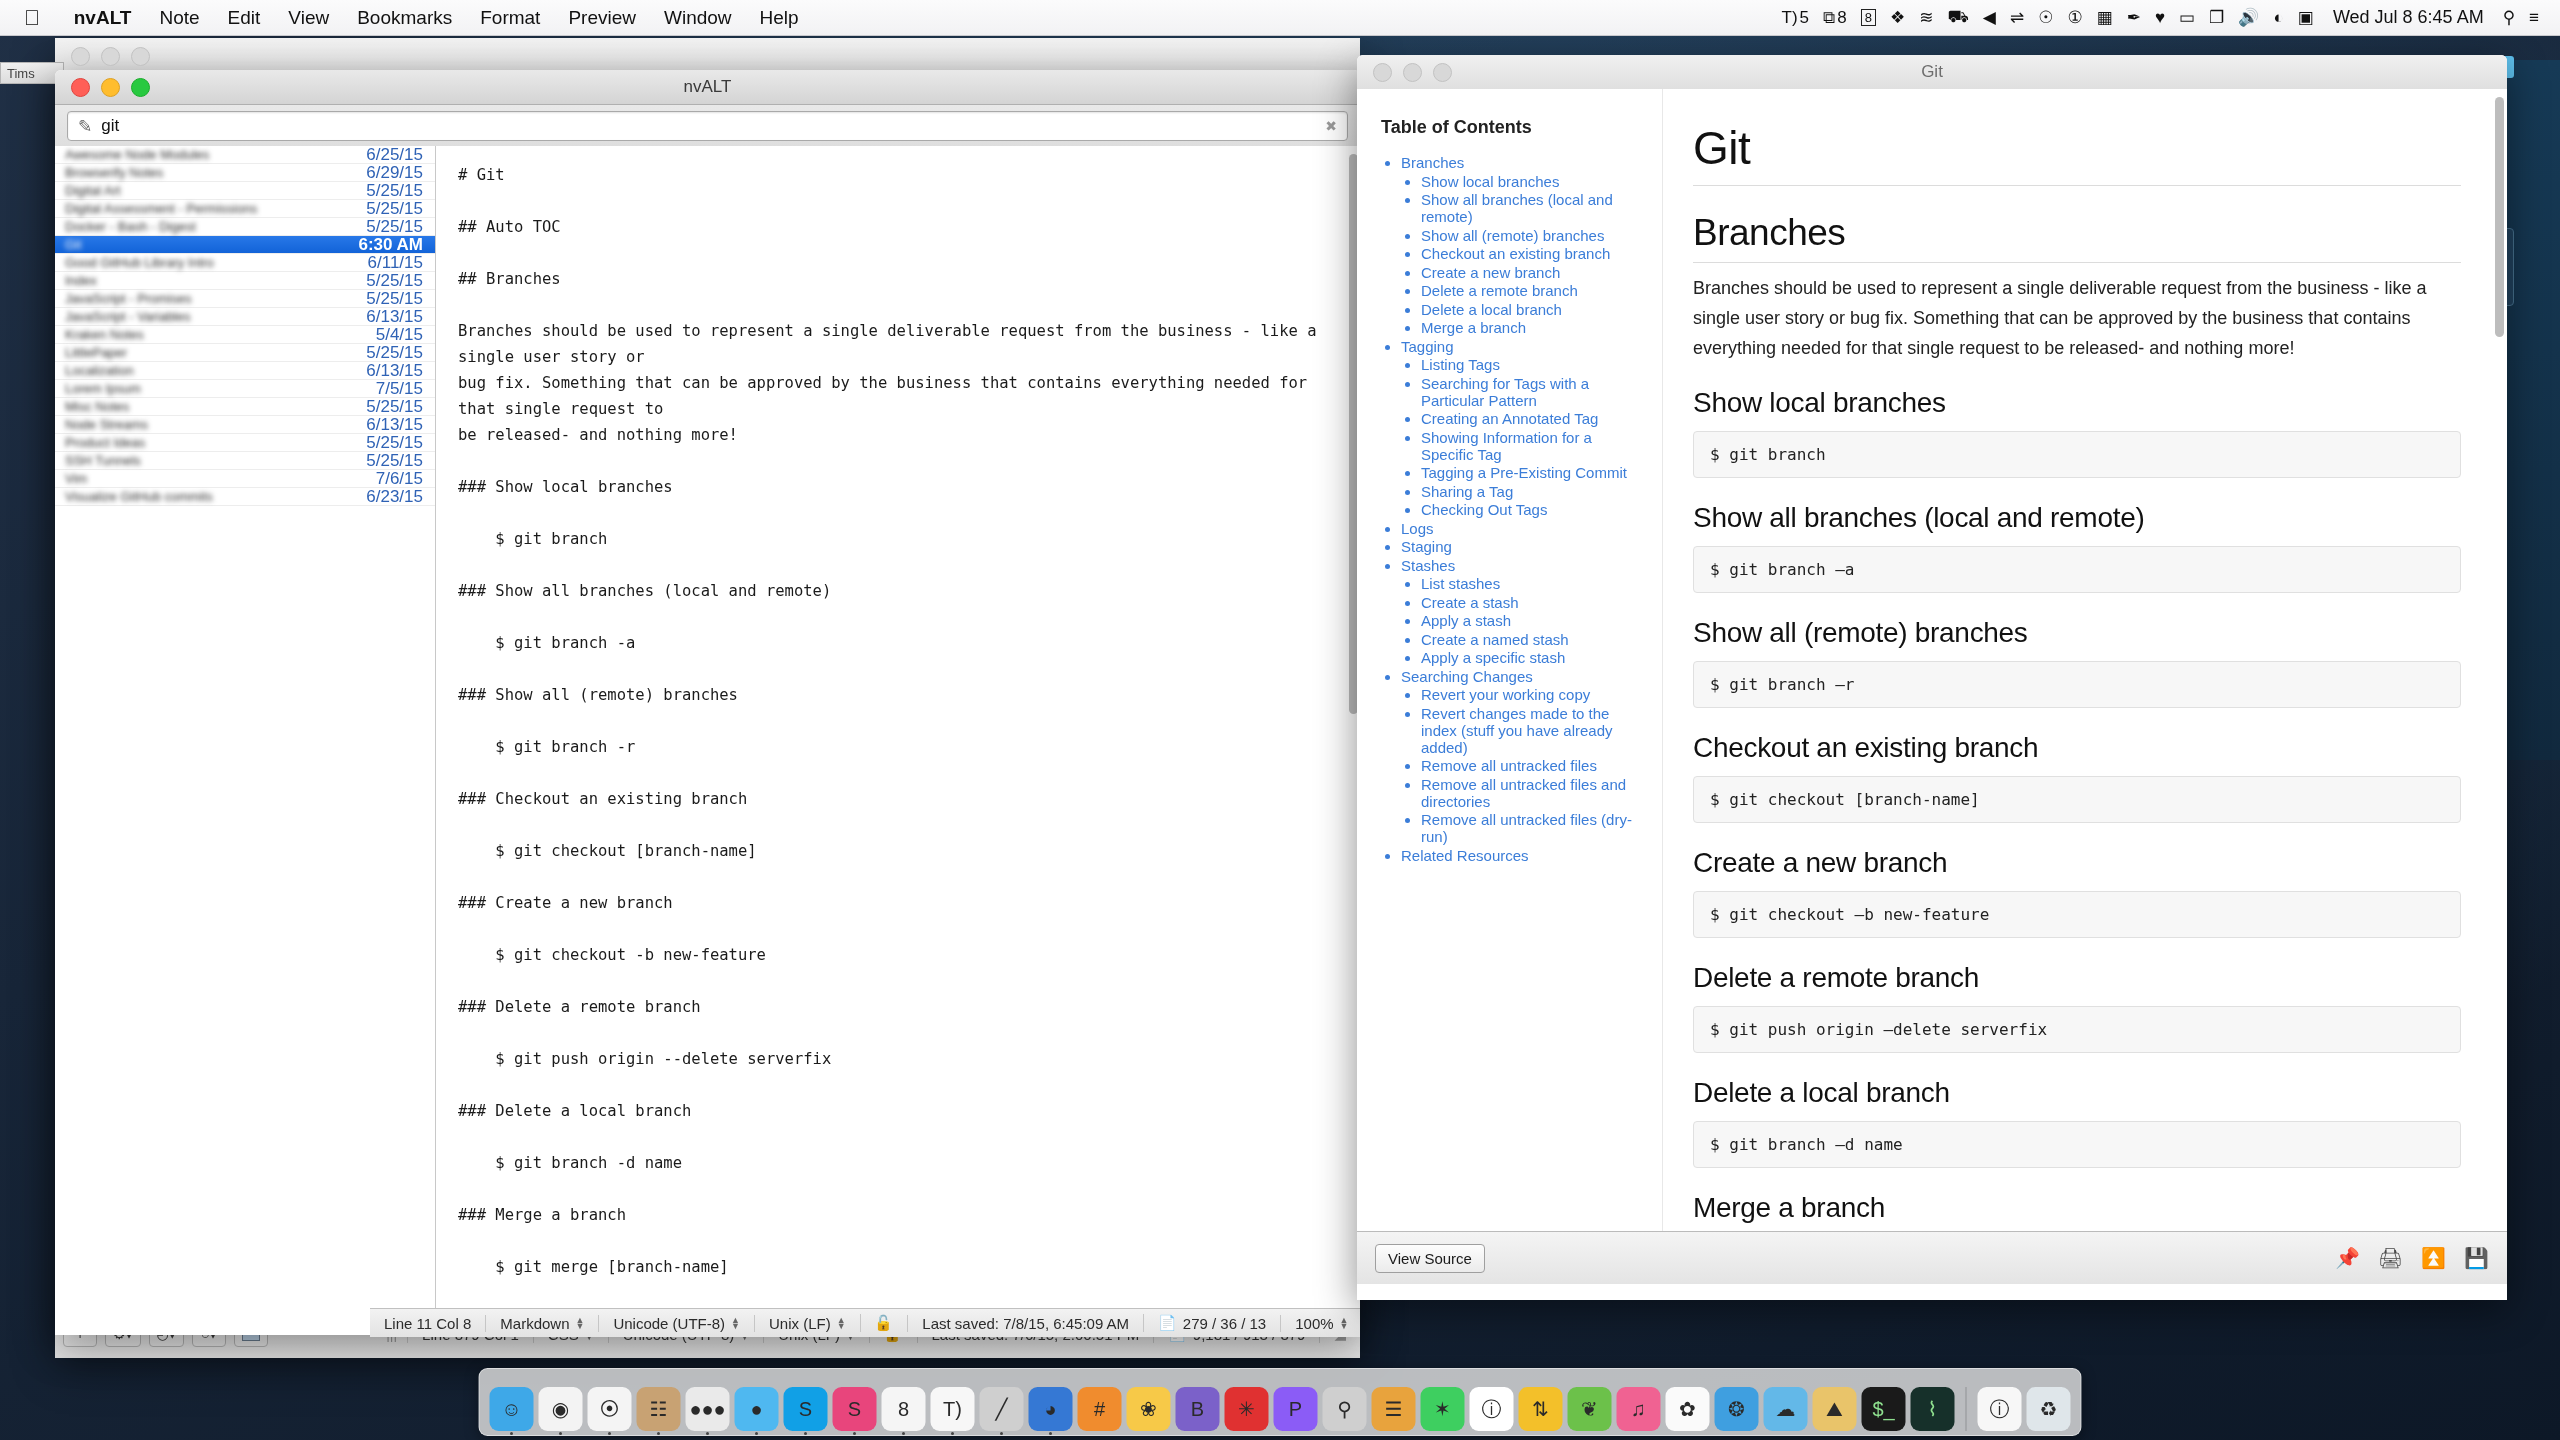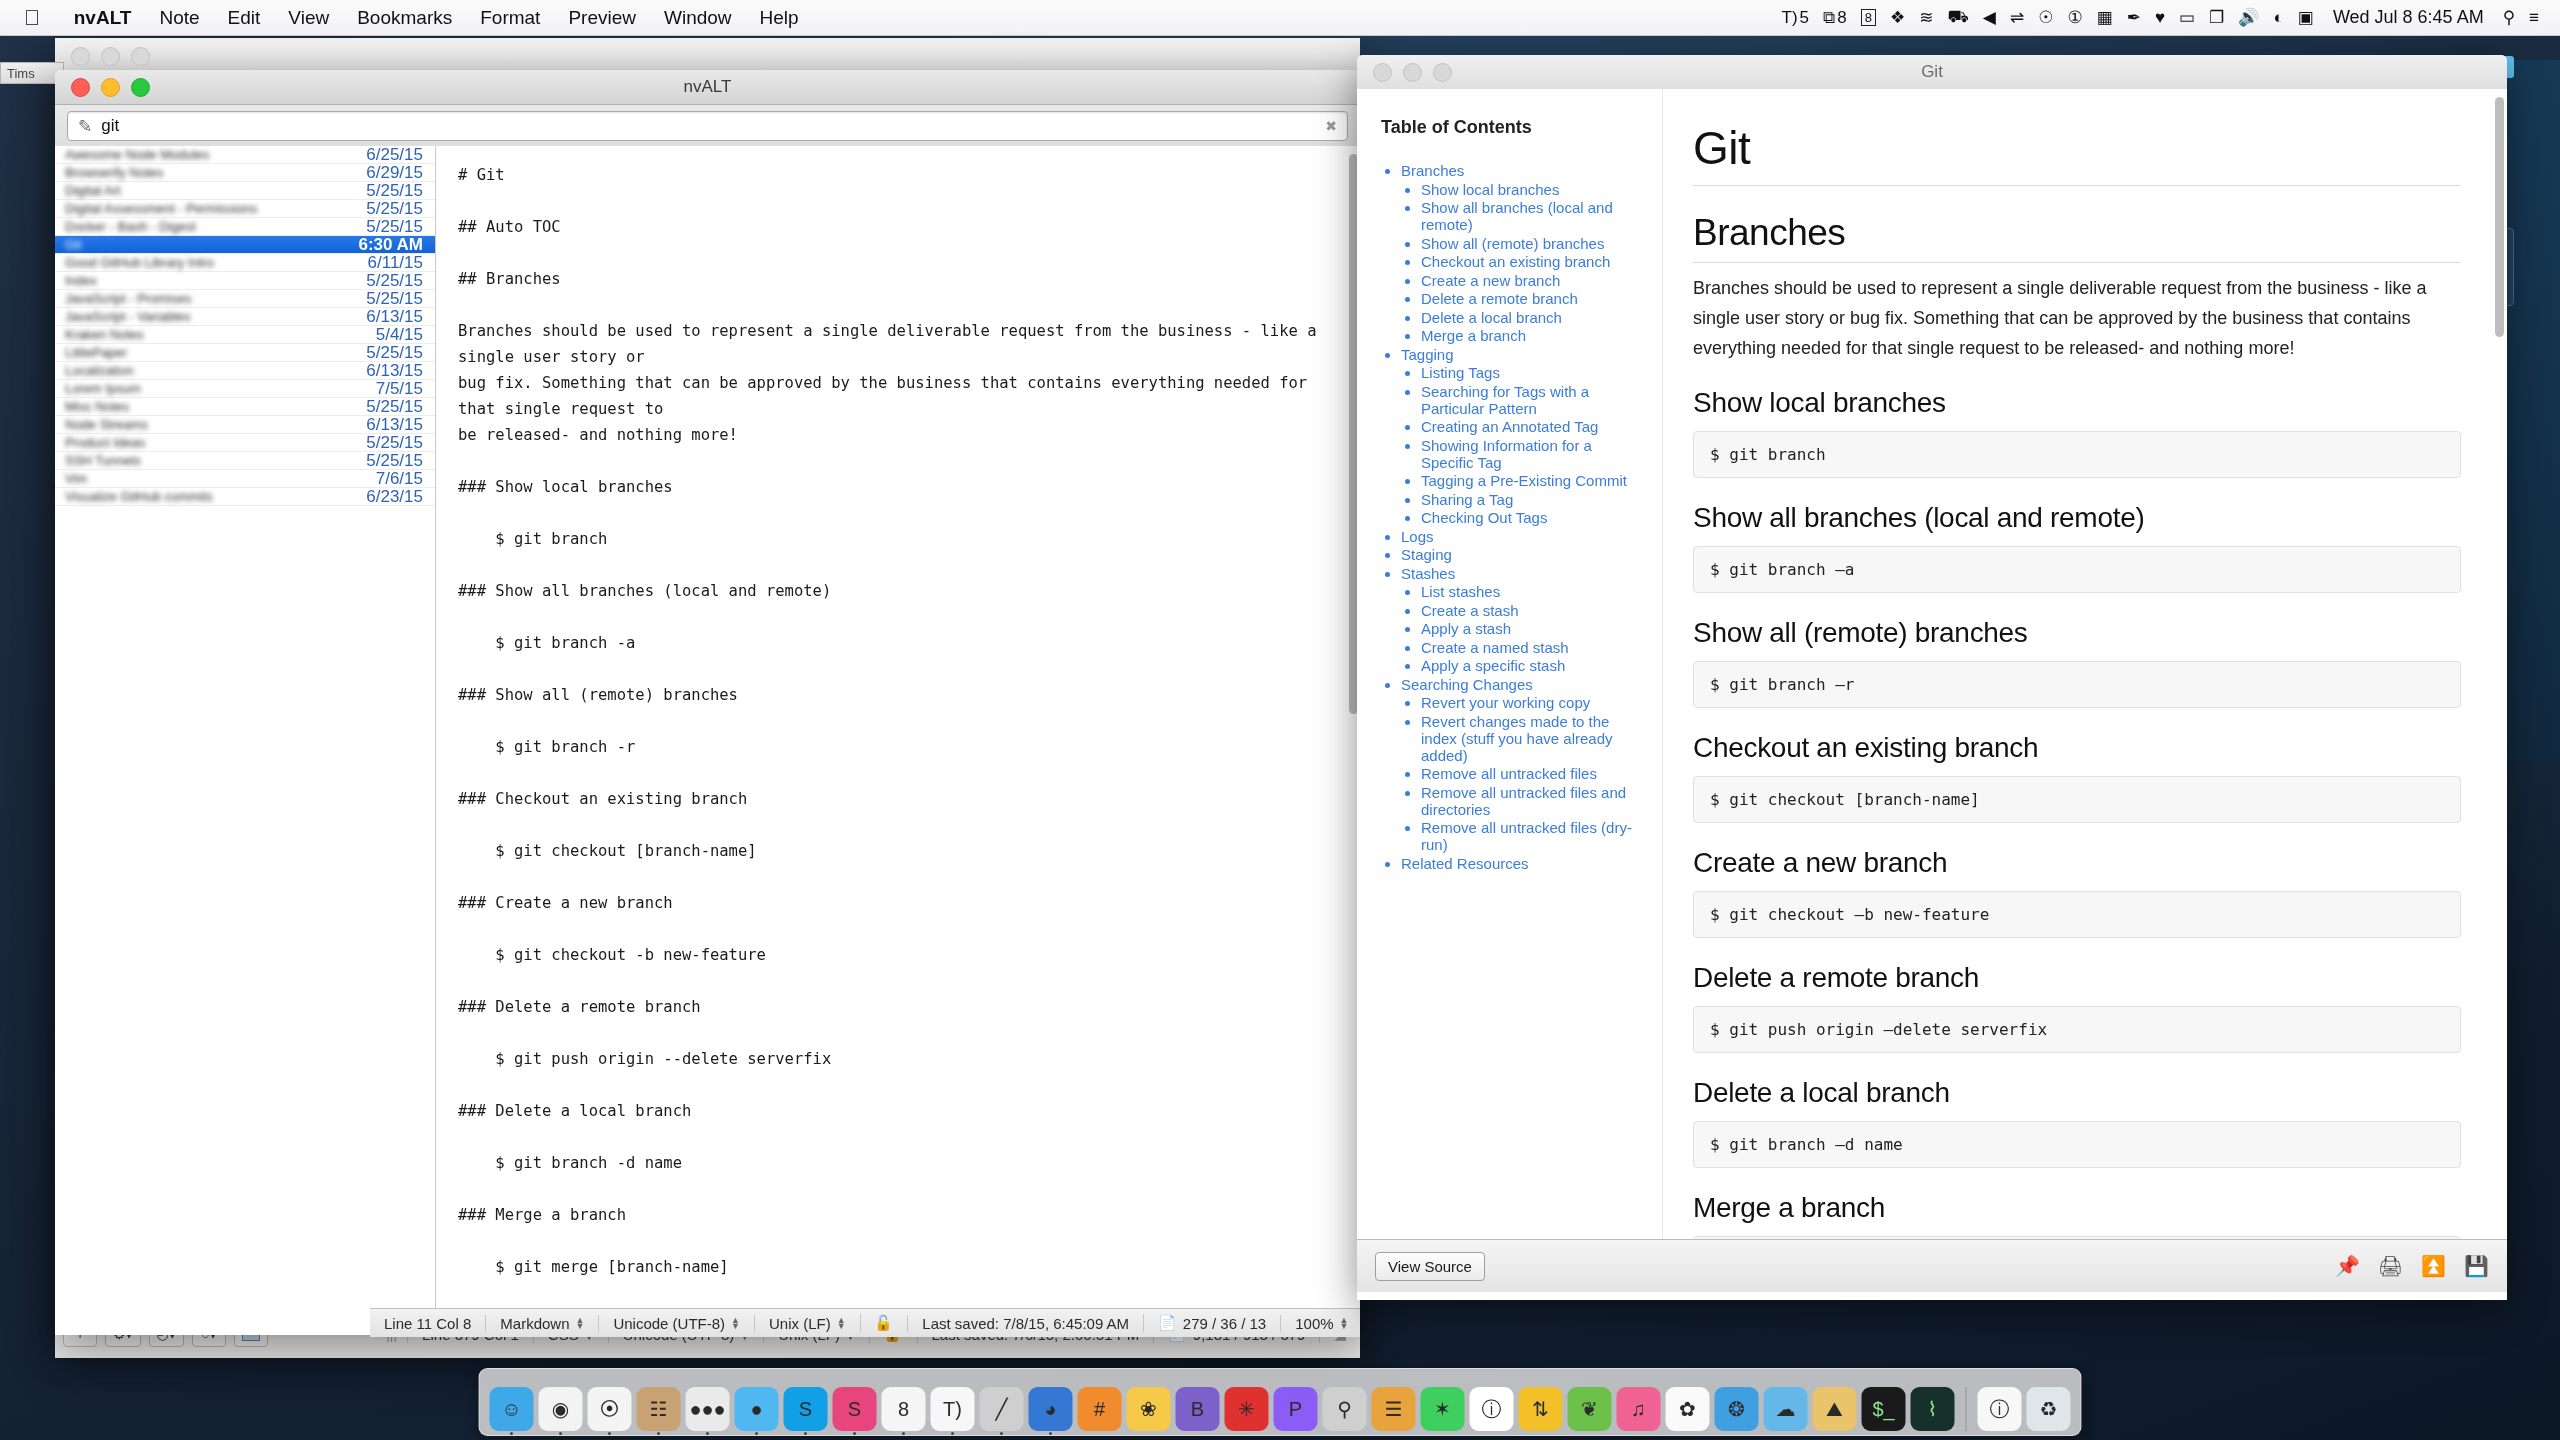--- a/index.html
+++ b/index.html
@@ -123,42 +123,42 @@
   .vscroll .thumb { position:absolute; left:0; width:9px; border-radius:5px; background:#bdbdbd; }
 
   
   #marked { left:1357px; top:55px; width: 1150px; height:1245px; border-radius:6px 6px 0 0; overflow:hidden;}
   #marked .mk-title { height:34px; background: linear-gradient(#f0f0f0,#dfdfdf); border-bottom:1px solid #b6b6b6; position:relative; display:flex; align-items:center;}
   #marked .mk-body { position:absolute; left:0; top:34px; right:0; bottom:52px; background:#fff; display:flex; }
   #marked .toc {
     width: 305px; padding: 28px 16px 0 24px; box-sizing:border-box; overflow:hidden;
     font-size: 15px; color:#3b7dd8;
   }
-  #marked .toc h4 { margin:0 0 24px 0; font-size:18px; color:#222; font-weight:bold;}
+  #marked .toc h4 { margin:0 0 16px 0; font-size:18px; color:#222; font-weight:bold;}
   #marked .toc ul { margin:0; padding-left: 20px; }
   #marked .toc ul ul { padding-left: 20px; }
   #marked .toc li { margin: 1.5px 0; line-height: 17px; list-style: disc; }
   #marked .toc li span { color:#3b7dd8; }
   #marked .doc {
     flex:1; padding: 26px 46px 0 30px; box-sizing:border-box; overflow:hidden;
     border-left: 1px solid #e8e8e8;
   }
   #marked .doc h1 { font-size: 46px; margin: 6px 0 10px 0; font-weight: normal; color:#111;
     border-bottom:1px solid #dcdcdc; padding-bottom: 10px; letter-spacing:-0.5px;}
   #marked .doc h2 { font-size: 37px; margin: 26px 0 8px 0; font-weight:normal; color:#111;
     border-bottom:1px solid #dcdcdc; padding-bottom: 8px; letter-spacing:-0.5px;}
   #marked .doc h3 { font-size: 28px; margin: 24px 0 12px 0; font-weight:normal; color:#111; letter-spacing:-0.3px;}
   #marked .doc p { font-size: 18px; line-height: 30px; margin: 10px 0 18px 0; color:#222; }
   #marked .doc .code {
     background:#f7f7f7; border:1px solid #e0e0e0; border-radius:4px;
     padding: 13px 16px; font-family:"DejaVu Sans Mono", monospace; font-size: 16px; color:#222;
     margin-bottom: 6px;
   }
   #marked .mk-bottom {
-    position:absolute; left:0; right:0; bottom:8px; height:52px;
+    position:absolute; left:0; right:0; bottom:16px; height:52px;
     background: linear-gradient(#f4f4f4,#e4e4e4); border-top:1px solid #bbb;
     display:flex; align-items:center; padding: 0 18px;
   }
   #marked .vsbtn { border:1px solid #9f9f9f; border-radius:4px; background:linear-gradient(#fdfdfd,#ebebeb);
     font-size:15px; padding: 5px 12px; color:#1a1a1a; }
   #marked .mk-icons { margin-left:auto; display:flex; gap:18px; font-size:20px; color:#4a4a4a; }
 
   
   .blue-app { position:absolute; right:0; top:60px; width: 140px; height: 700px;
     background: linear-gradient(#163a56,#11293e); color:#fff; font-size:15px; }

